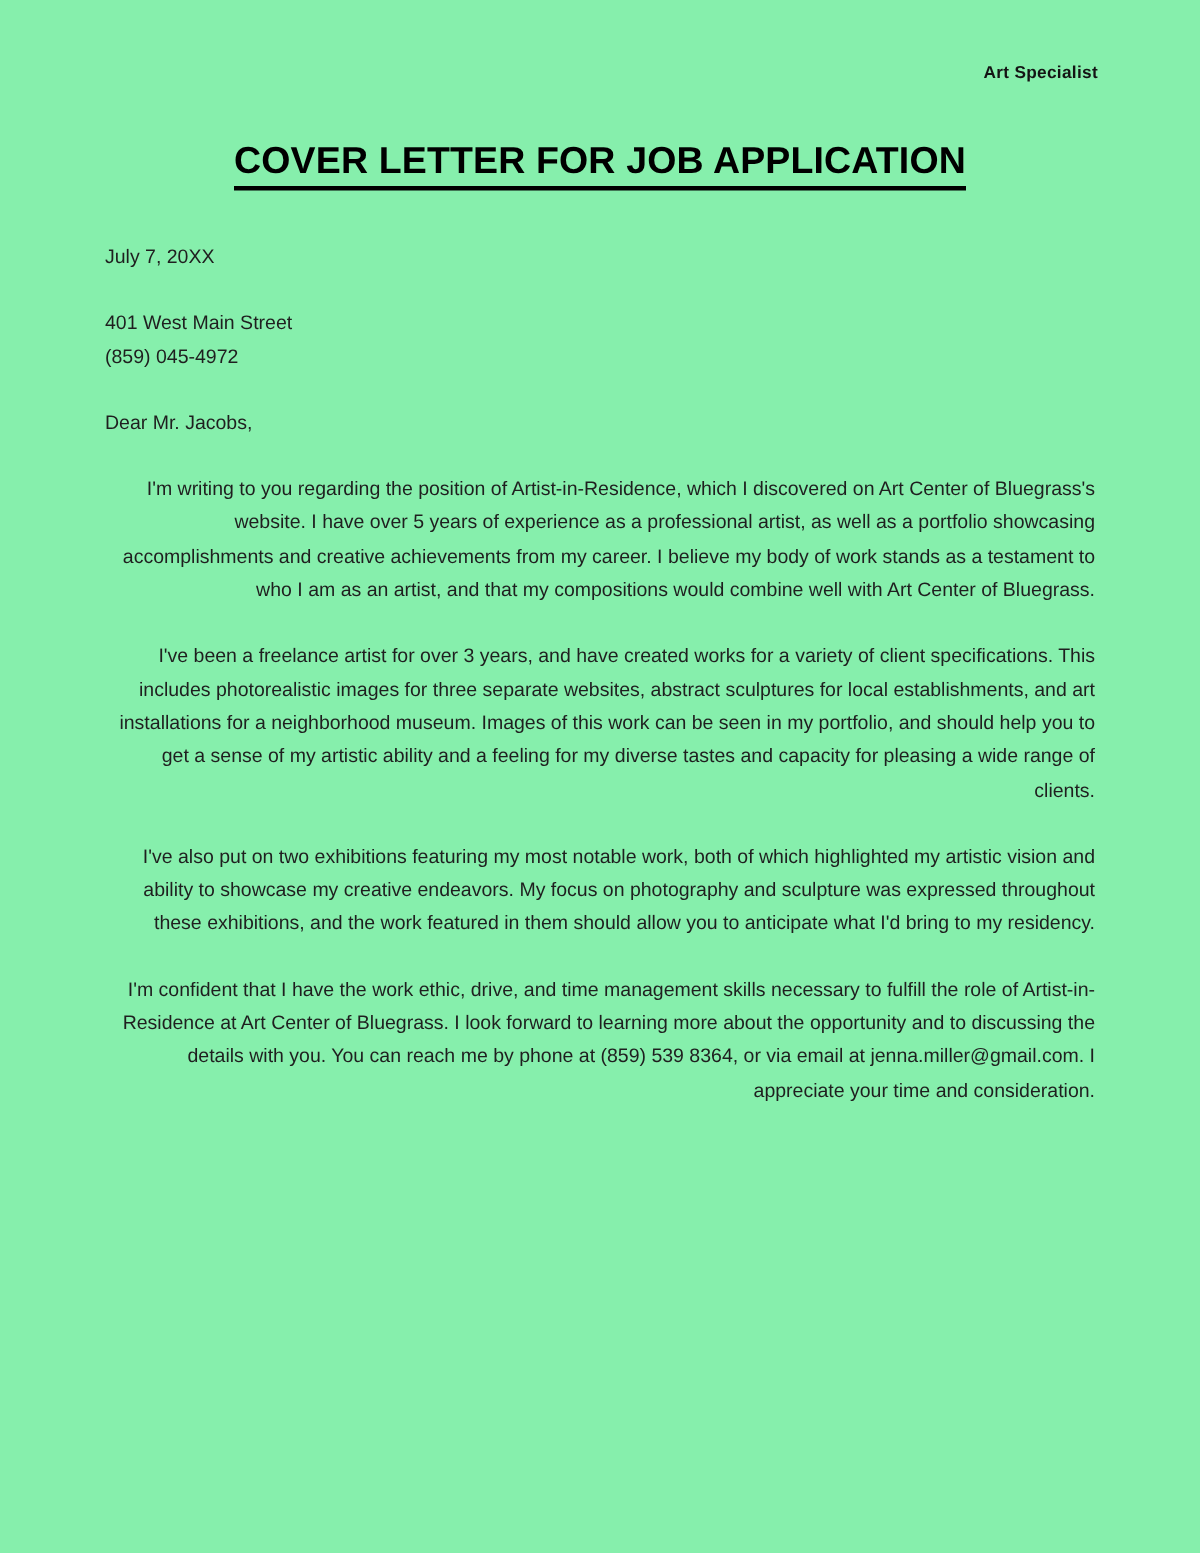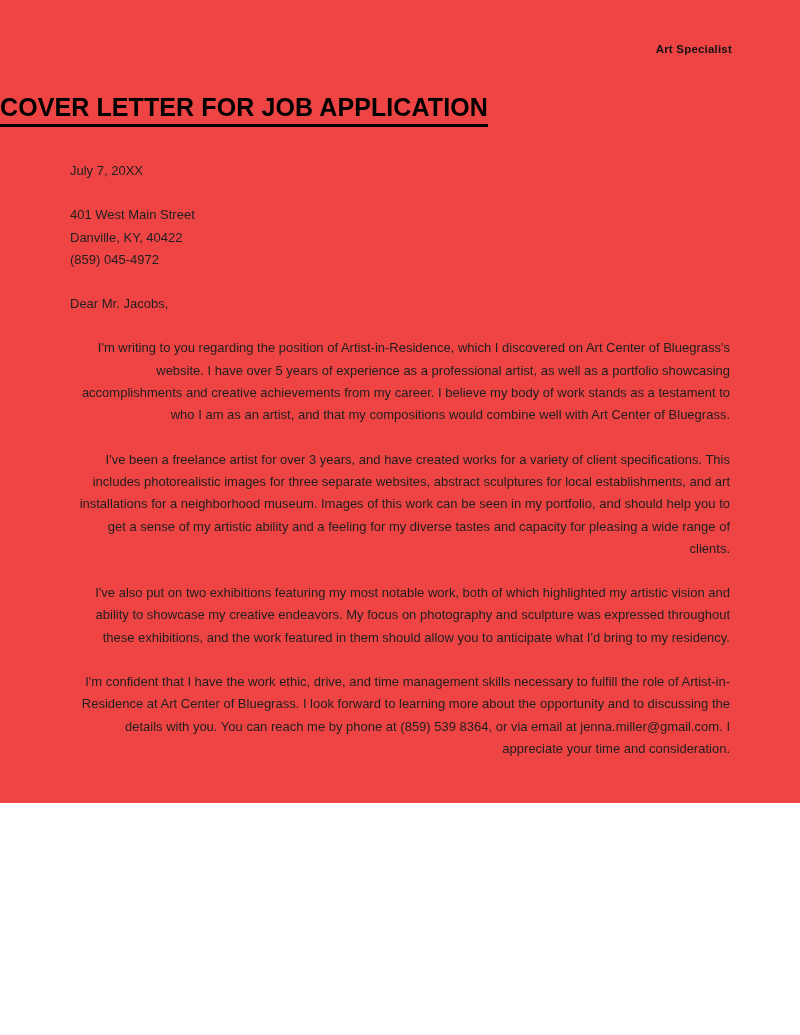--- a/index.html
+++ b/index.html
@@ -4,22 +4,22 @@
 <title>Cover Letter for Job Application</title>
 <style>
   html, body {
     margin: 0;
     padding: 0;
     background: #ffffff;
   }
   .page {
     position: relative;
     width: 800px;
-    height: 803px;
-    background: #ef4444;
+    height: 1035px;
+    background: #86efac;
     margin: 0 auto;
     overflow: hidden;
     font-family: "Liberation Sans", sans-serif;
     color: #1a1a1a;
     -webkit-font-smoothing: antialiased;
   }
 
   
   .doc-header {
     position: absolute;
@@ -32,21 +32,21 @@
     text-align: right;
     line-height: 1;
   }
 
   
   .doc-title {
     position: absolute;
     top: 94px;
     left: 0;
     width: 800px;
-    text-align: left;
+    text-align: center;
     font-size: 25px;
     font-weight: bold;
     letter-spacing: 0.1px;
     color: #000000;
     line-height: 1.1;
   }
   .doc-title .title-inner {
     display: inline-block;
     border-bottom: 3px solid #000000;
     padding-bottom: 2px;
@@ -97,21 +97,20 @@
   <div class="doc-title">
     <span class="title-inner">COVER LETTER FOR JOB APPLICATION</span>
   </div>
 
   <div class="letter-body">
 
     <p class="date-line">July 7, 20XX</p>
 
     <div class="recipient-block">
       <div>401 West Main Street</div>
-      <div>Danville, KY, 40422</div>
       <div>(859) 045-4972</div>
     </div>
 
     <p class="salutation">Dear Mr. Jacobs,</p>
 
     <p class="letter-para">I'm writing to you regarding the position of Artist-in-Residence, which I discovered on Art Center of Bluegrass's website. I have over 5 years of experience as a professional artist, as well as a portfolio showcasing accomplishments and creative achievements from my career. I believe my body of work stands as a testament to who I am as an artist, and that my compositions would combine well with Art Center of Bluegrass.</p>
 
     <p class="letter-para">I've been a freelance artist for over 3 years, and have created works for a variety of client specifications. This includes photorealistic images for three separate websites, abstract sculptures for local establishments, and art installations for a neighborhood museum. Images of this work can be seen in my portfolio, and should help you to get a sense of my artistic ability and a feeling for my diverse tastes and capacity for pleasing a wide range of clients.</p>
 
     <p class="letter-para">I've also put on two exhibitions featuring my most notable work, both of which highlighted my artistic vision and ability to showcase my creative endeavors. My focus on photography and sculpture was expressed throughout these exhibitions, and the work featured in them should allow you to anticipate what I'd bring to my residency.</p>

